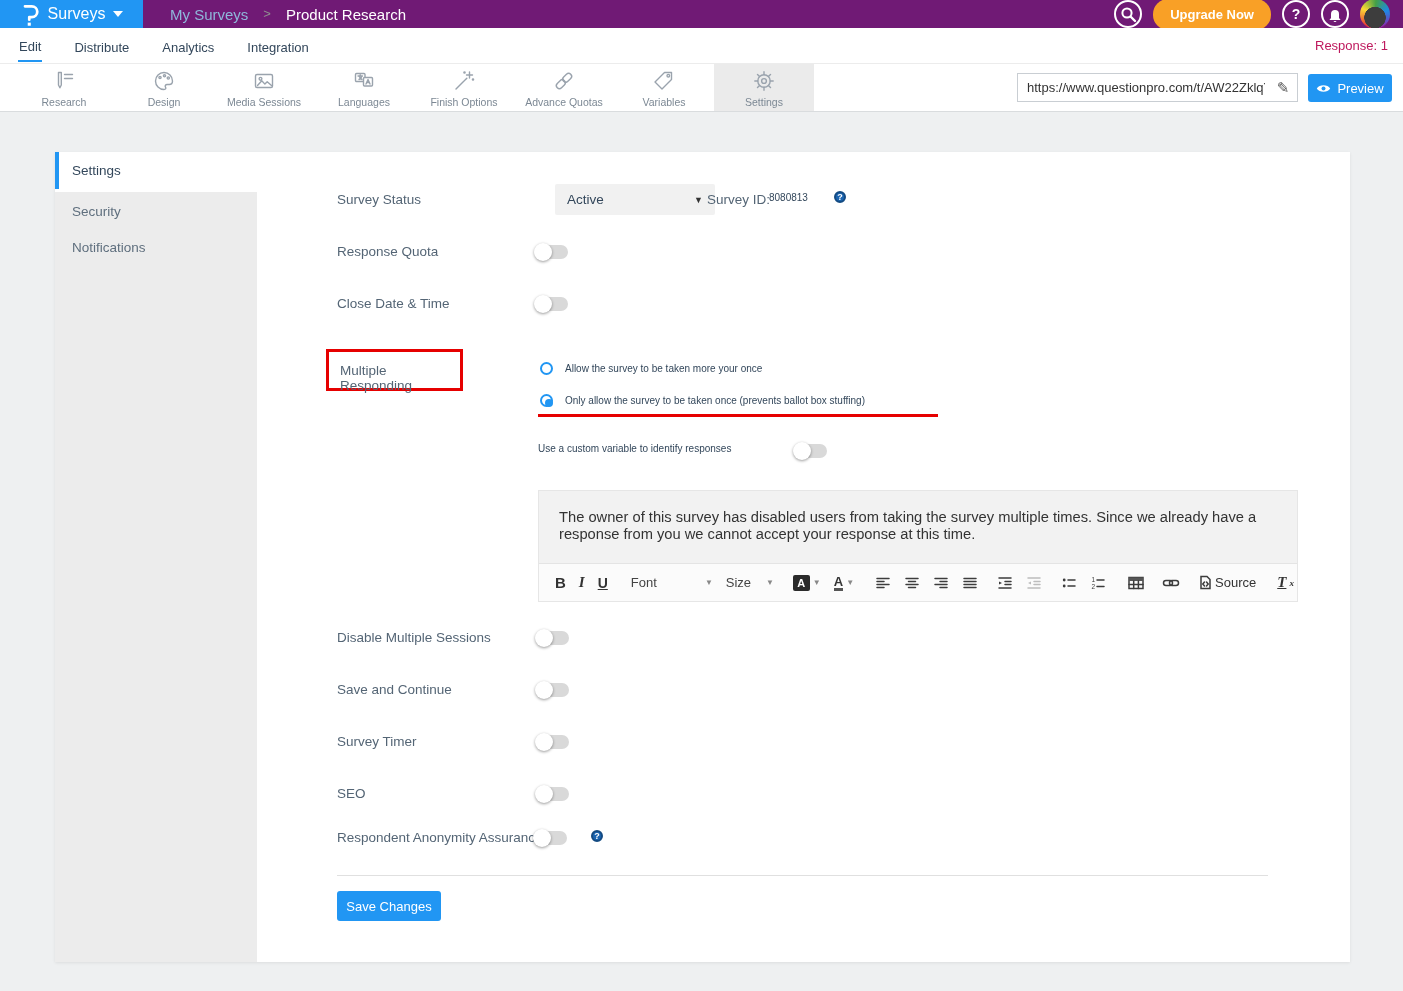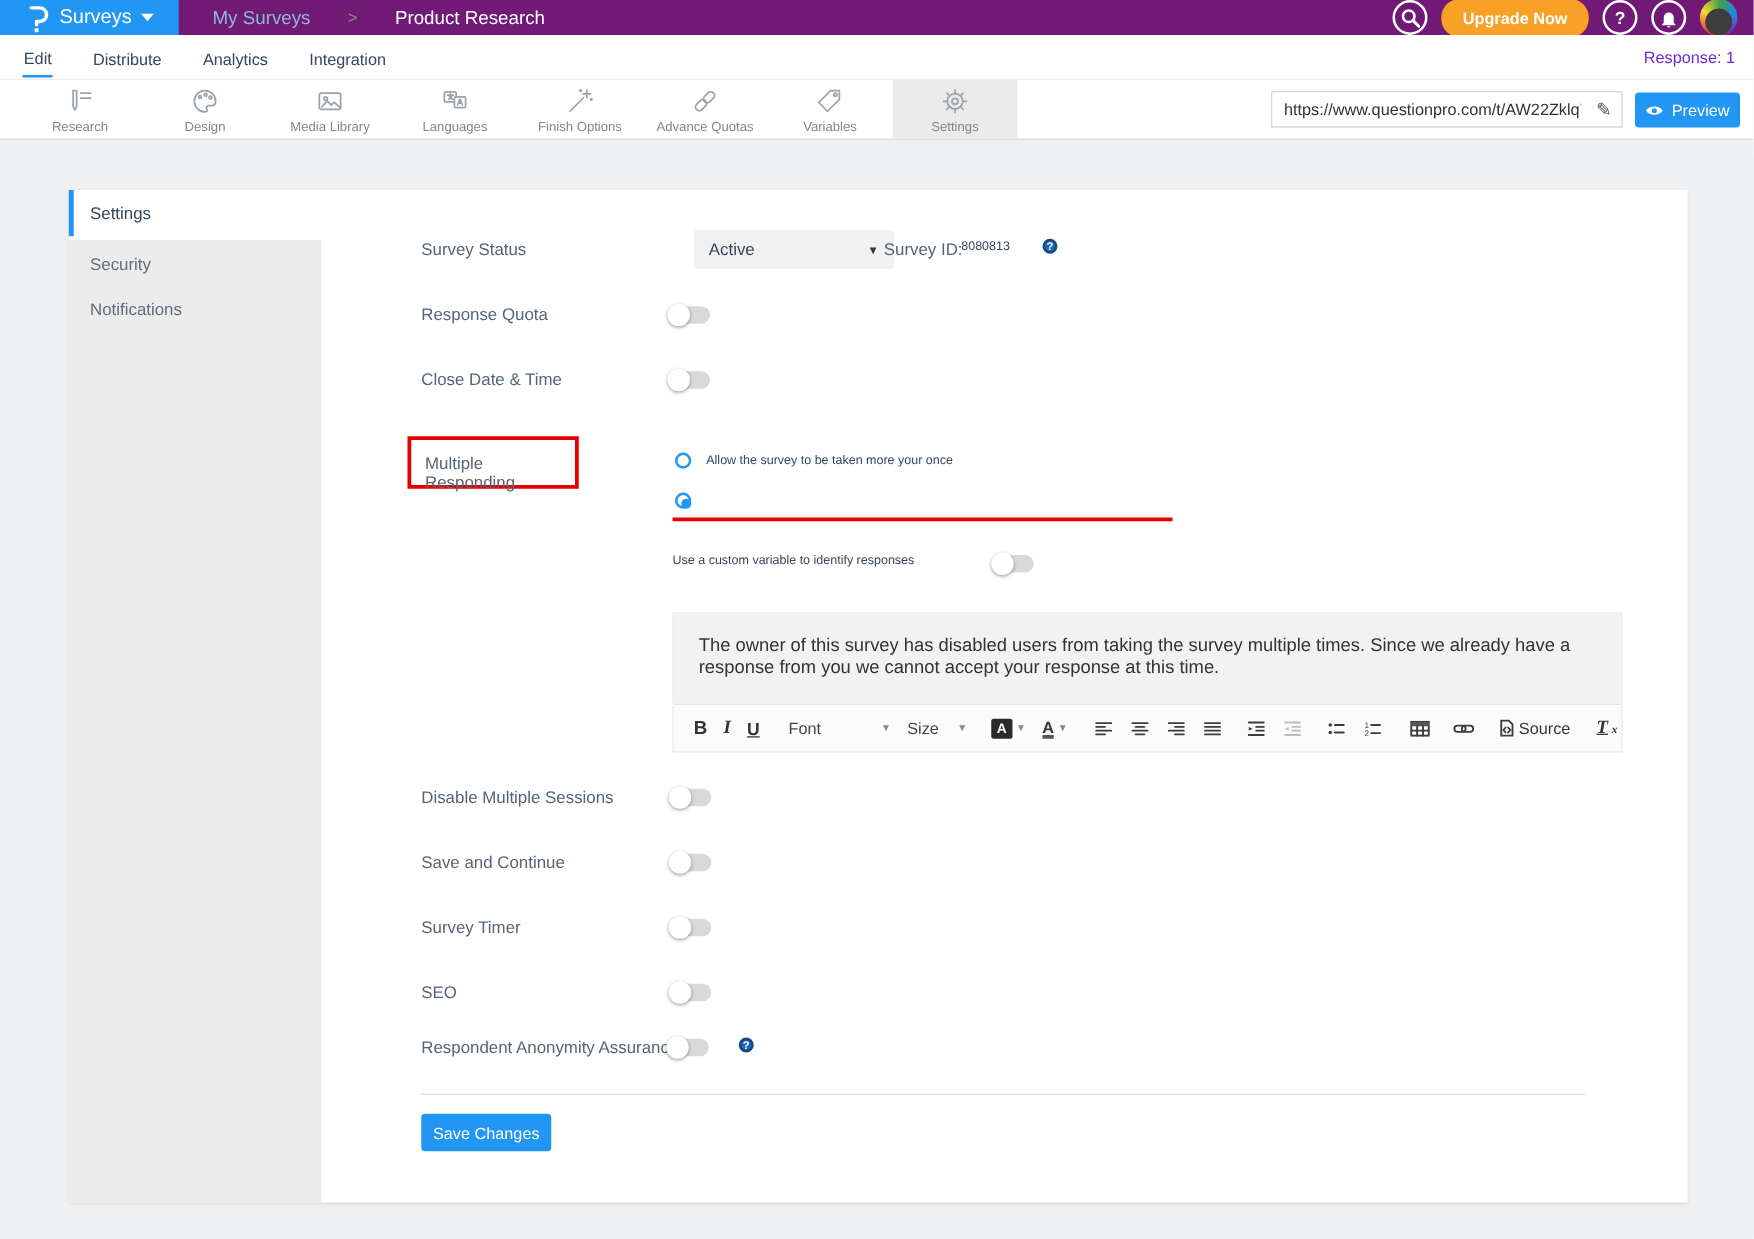--- a/index.html
+++ b/index.html
@@ -4,36 +4,36 @@
 <style>
   * { margin:0; padding:0; box-sizing:border-box; }
   html,body { width:1403px; height:991px; }
   body { font-family:"Liberation Sans", sans-serif; background:#eef0f1; overflow:hidden; position:relative; }
 
   
   .topbar { height:28px; background:#701a75; display:flex; align-items:center; position:relative; }
   .logo-block { width:143px; height:40px; background:#2196f3; display:flex; align-items:center; justify-content:center; gap:8px; cursor:pointer; }
   .logo-block .product { color:#fff; font-size:16px; }
   .caret-down { width:0; height:0; border-left:5px solid transparent; border-right:5px solid transparent; border-top:6px solid #fff; }
-  .breadcrumb { display:flex; align-items:flex-start; gap:30px; margin-left:27px; font-size:15px; }
+  .breadcrumb { display:flex; align-items:flex-start; gap:15px; margin-left:27px; font-size:15px; }
   .bc-parent { color:#8fb7da; cursor:pointer; }
   .bc-sep { color:#8f8f8f; font-size:13px; }
   .bc-current { color:#ffffff; }
   .topbar-right { margin-left:auto; display:flex; align-items:center; gap:11px; padding-right:13px; }
   .circ-btn { width:28px; height:28px; border:2px solid #fff; border-radius:50%; display:flex; align-items:center; justify-content:center; color:#fff; font-weight:bold; font-size:14px; cursor:pointer; background:transparent; }
   .upgrade { background:#f9a026; color:#fff; font-size:13px; font-weight:bold; border:none; border-radius:15px; padding:8px 17px; cursor:pointer; }
   .avatar { width:30px; height:30px; border-radius:50%; cursor:pointer;
     background: radial-gradient(circle at 50% 62%, #3d3d3d 44%, rgba(0,0,0,0) 46%),
                 conic-gradient(from 220deg, #e53935, #fdd835, #43a047, #1e88e5, #8e24aa, #e53935); }
 
   
   .subnav { height:36px; background:#fff; display:flex; align-items:center; gap:31px; padding-left:18px; position:relative; border-bottom:1px solid #ececec; }
   .tab { font-size:13px; color:#33475b; cursor:pointer; padding:9px 1px 6px; }
   .tab.active { color:#33475b; border-bottom:2px solid #2196f3; }
-  .response-count { position:absolute; right:15px; top:10px; font-size:13px; color:#6d28d9; }
+  .response-count { position:absolute; right:15px; top:10px; font-size:13px; color:#be185d; }
 
   
   .ribbon { height:48px; background:#fff; border-bottom:1px solid #d9dcde; display:flex; padding-left:14px; position:relative; }
   .ribbon-item { width:100px; display:flex; flex-direction:column; align-items:center; justify-content:center; gap:2px; cursor:pointer; }
   .ribbon-item.active { background:#ebebeb; }
   .ribbon-item .lbl { font-size:10.5px; color:#7c8894; }
   .ribbon-item svg { stroke:#9aa3ad; fill:none; stroke-width:1.4; stroke-linecap:round; stroke-linejoin:round; }
   .url-wrap { position:absolute; left:1017px; top:9px; width:281px; height:29px; border:1px solid #c9ced3; background:#fff; display:flex; align-items:center; }
   .url-wrap input { border:none; outline:none; flex:1; height:100%; font-size:13px; color:#333; padding:0 4px 0 9px; font-family:"Liberation Sans",sans-serif; }
   .url-edit { width:28px; height:27px; border:none; background:#fff; color:#555; font-size:15px; cursor:pointer; }
@@ -152,21 +152,21 @@
         <circle cx="17.3" cy="10" r="1.1"></circle>
     </svg>
     <span class="lbl">Design</span>
   </div>
   <div class="ribbon-item">
     <svg width="26" height="26" viewBox="0 0 26 26">
       <rect x="4.5" y="6.5" width="17" height="13" rx="1.5"></rect>
         <circle cx="9.5" cy="10.8" r="1.4"></circle>
       <path d="M6.5 17.5 l4.3 -4.8 3.1 3.4 2.3 -2.3 4.3 3.7"></path>
     </svg>
-    <span class="lbl">Media Library</span>
+    <span class="lbl">Media Sessions</span>
   </div>
   <div class="ribbon-item">
     <svg width="26" height="26" viewBox="0 0 26 26">
       <rect x="4.5" y="5.5" width="9.5" height="8" rx="1"></rect>
       <path d="M7 8 h4.5 M9.2 6.8 v1.2 M8 11.5 c1 -0.5 2.5 -2 3 -3.5 M11 11.5 c-1 -0.5 -2.2 -1.8 -2.7 -3"></path>
       <rect x="12.5" y="9.5" width="9" height="8.5" rx="1" fill="#fff"></rect>
       <path d="M15 16 l2 -4.5 2 4.5 M15.7 14.6 h2.6"></path>
     </svg>
     <span class="lbl">Languages</span>
   </div>
@@ -248,20 +248,21 @@
     <div class="abs toggle" style="left:481px; top:145px;"></div>
 
     <div class="abs red-box" style="left:271px; top:197px; width:137px; height:42px;">
       <span class="flabel" style="position:absolute; left:11px; top:11px;">Multiple Responding</span>
     </div>
 
     <div class="abs radio" style="left:485px; top:210px;"></div>
     <span class="abs ctext" style="left:510px; top:211px;">Allow the survey to be taken more your once</span>
 
     <div class="abs radio sel" style="left:485px; top:242px;"></div>
+    <span class="abs ctext" style="left:510px; top:243px;">Only allow the survey to be taken once (prevents ballot box stuffing)</span>
     <div class="abs red-line" style="left:483px; top:262px; width:400px;"></div>
 
     <span class="abs ctext" style="left:483px; top:291px;">Use a custom variable to identify responses</span>
     <div class="abs toggle" style="left:740px; top:292px;"></div>
 
     <div class="abs editor" style="left:483px; top:338px; width:760px;">
       <div class="editor-msg">The owner of this survey has disabled users from taking the survey multiple times. Since we already have a response from you we cannot accept your response at this time.</div>
       <div class="editor-bar">
         <span class="ebtn eb-b">B</span>
         <span class="ebtn eb-i">I</span>

